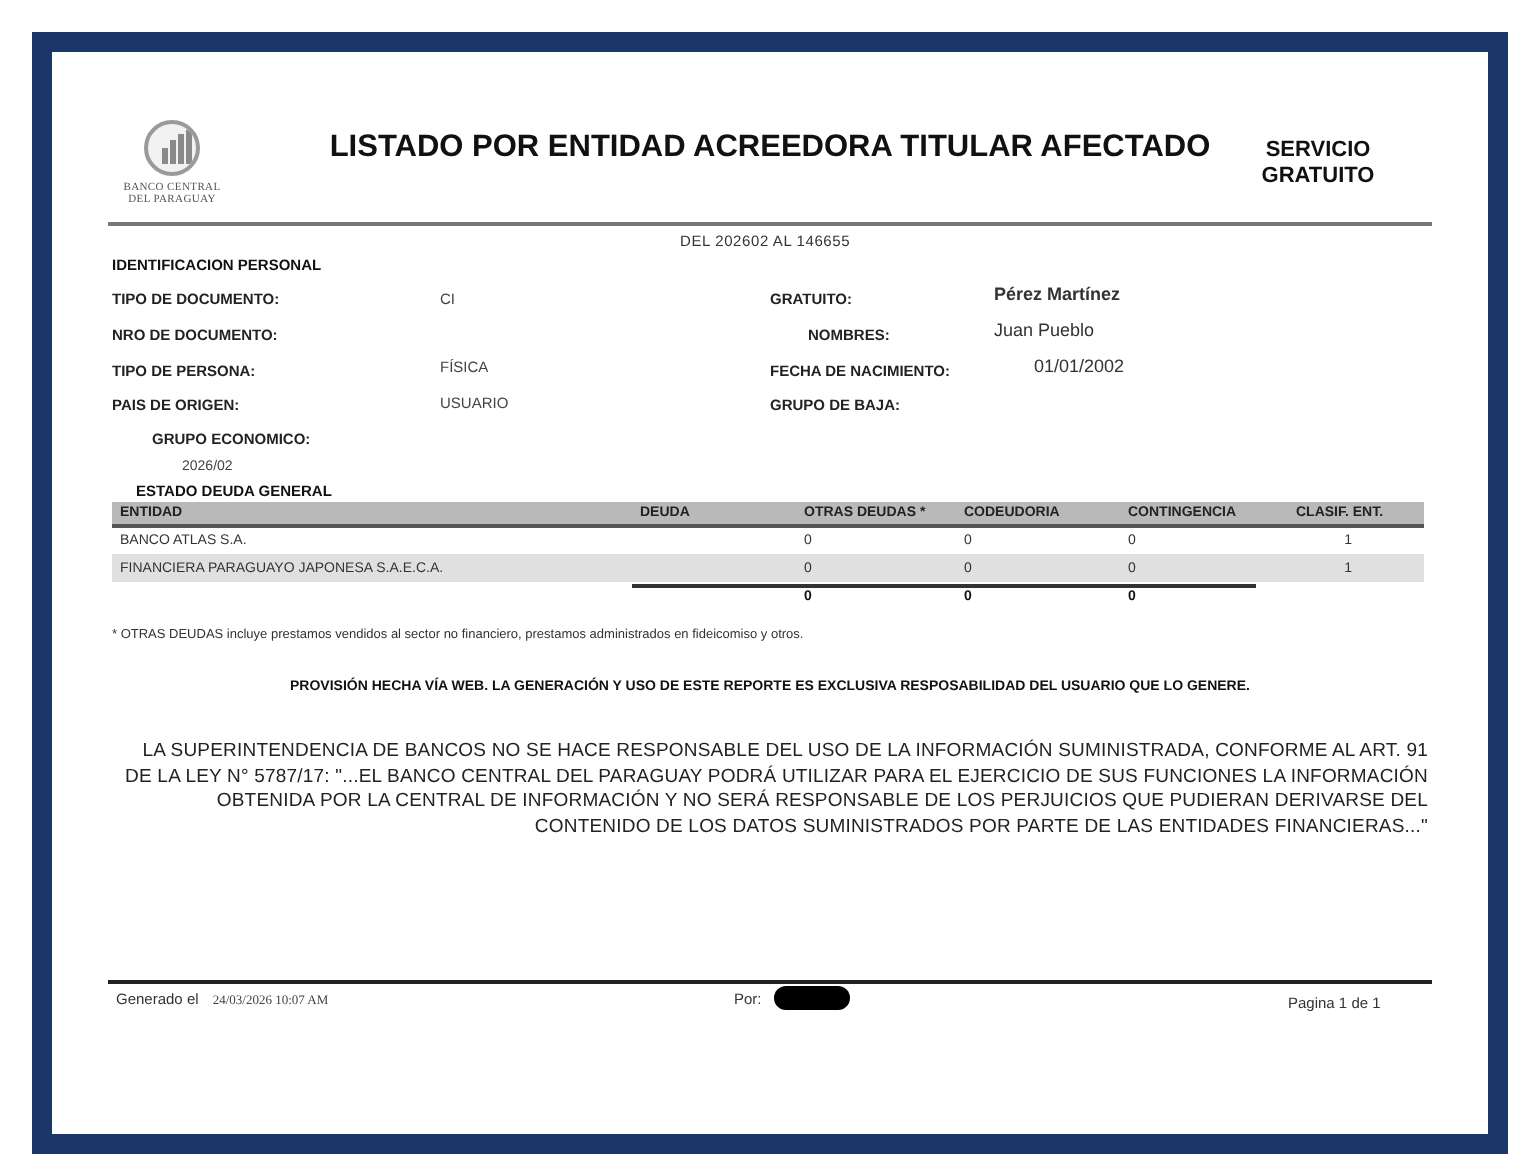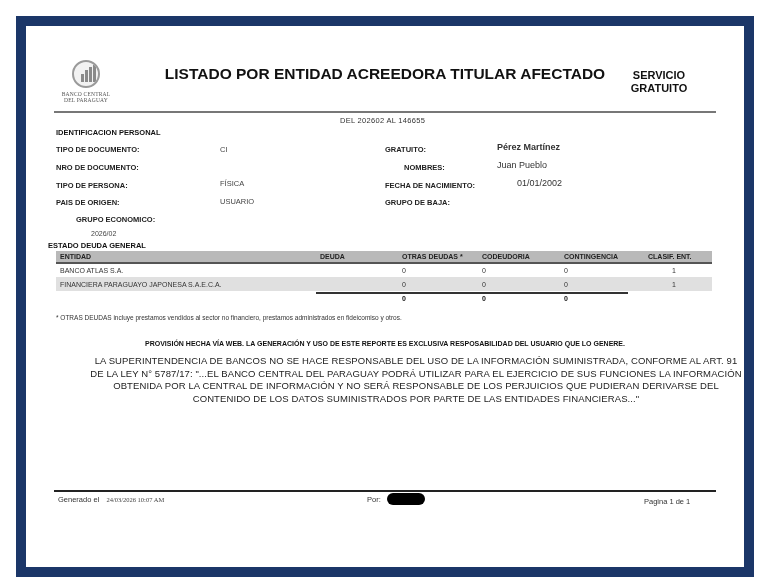--- a/index.html
+++ b/index.html
@@ -22,21 +22,21 @@
   .val-lg { position:absolute; font-size:9px; color:#333; }
   table.debt { position:absolute; left:56px; top:251px; width:656px; border-collapse:collapse; font-size:7px; }
   table.debt th { background:#b9b9b9; font-weight:bold; color:#222; text-align:left; padding:2px 4px; height:12px; border-bottom:2px solid #555; }
   table.debt td { padding:3px 4px; height:14px; color:#333; }
   table.debt tr.alt td { background:#e0e0e0; }
   table.debt td.r { text-align:right; padding-right:34px; }
   .totals-line { position:absolute; left:316px; top:292px; width:312px; height:2px; background:#333; }
   .tot { position:absolute; top:295px; font-size:7px; font-weight:bold; color:#111; }
   .footnote { position:absolute; left:56px; top:314px; font-size:6.5px; color:#333; }
   .provision { position:absolute; left:56px; top:340px; width:658px; text-align:center; font-weight:bold; font-size:7px; color:#111; }
-  .disclaimer { position:absolute; left:56px; top:355px; width:658px; text-align:center; font-size:9.5px; line-height:12.5px; color:#222; letter-spacing:0.1px;margin-left:31px; }
+  .disclaimer { position:absolute; left:56px; top:370px; width:658px; text-align:right; font-size:9.5px; line-height:12.5px; color:#222; letter-spacing:0.1px; }
   .hr-bottom { position:absolute; left:54px; top:490px; width:662px; height:2px; background:#222; }
   .gen { position:absolute; left:58px; top:495px; font-size:7.5px; color:#333; }
   .gen-date { font-family:"Liberation Serif", serif; font-size:6.5px; color:#444; margin-left:5px; }
   .por { position:absolute; left:367px; top:495px; font-size:7.5px; color:#333; }
   .redact { position:absolute; left:387px; top:493px; width:38px; height:12px; background:#000; border-radius:6px; }
   .page { position:absolute; left:644px; top:497px; font-size:7.5px; color:#333;text-align:right; }
 </style>
 </head>
 <body>
 
@@ -85,21 +85,21 @@
 <div class="lbl" style="left:404px;top:163px;">NOMBRES:</div>
 <div class="val-lg" style="left:497px;top:160px;">Juan Pueblo</div>
 <div class="lbl" style="left:385px;top:181px;">FECHA DE NACIMIENTO:</div>
 <div class="val-lg" style="left:497px;top:178px;margin-left:20px;">01/01/2002</div>
 <div class="lbl" style="left:385px;top:198px;">GRUPO DE BAJA:</div>
 <div class="val" style="left:497px;top:198px;"></div>
 
 <div class="lbl" style="left:56px;top:231px;margin-top:24px;">PERIODO:</div>
 <div class="val" style="left:91px;top:230px;font-size:7px;">2026/02</div>
 
-<div class="abs section" style="left:48px;top:241px;">ESTADO DEUDA GENERAL</div>
+<div class="abs section" style="left:68px;top:241px;">ESTADO DEUDA GENERAL</div>
 
 <table class="debt">
   <thead>
     <tr>
       <th style="width:260px;">ENTIDAD</th>
       <th style="width:82px;">DEUDA</th>
       <th style="width:80px;">OTRAS DEUDAS *</th>
       <th style="width:82px;">CODEUDORIA</th>
       <th style="width:84px;">CONTINGENCIA</th>
       <th style="width:68px;">CLASIF. ENT.</th>

